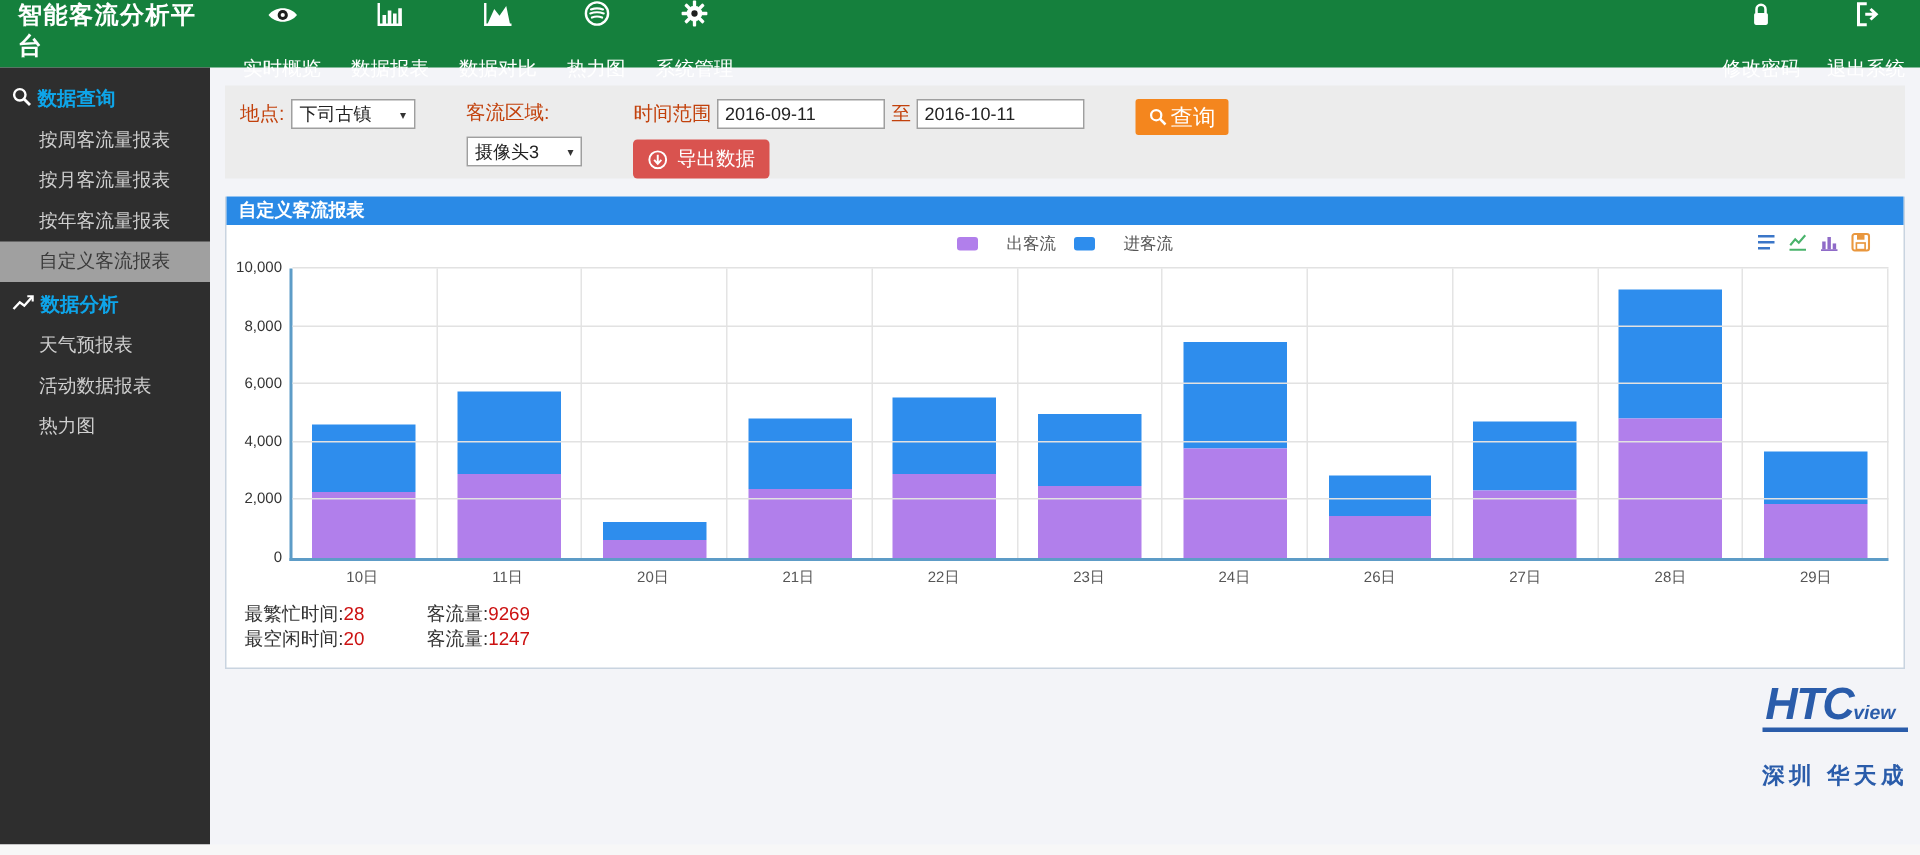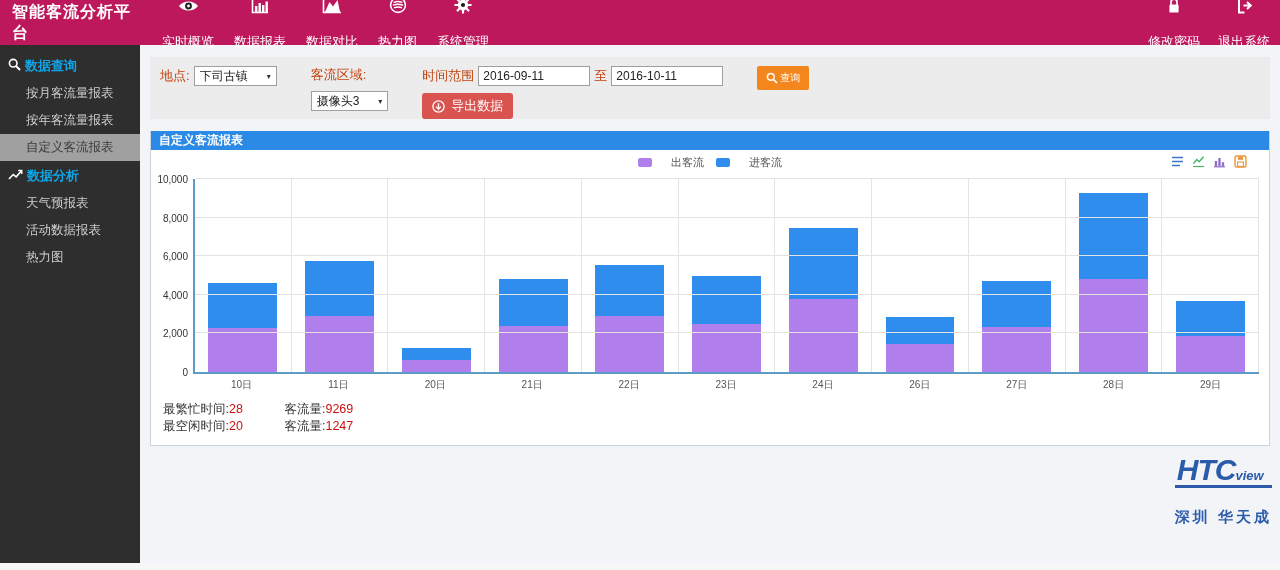--- a/index.html
+++ b/index.html
@@ -5,21 +5,21 @@
   * { box-sizing: border-box; }
   html,body { margin:0; padding:0; }
   body {
     width:1280px; height:570px; position:relative; overflow:hidden;
     font-family:"Liberation Sans", sans-serif;
     background:#f3f4f8;
   }
   
   .header {
     position:absolute; top:0; left:0; width:1280px; height:45px;
-    background:#be185d; display:flex; align-items:center;
+    background:#15803d; display:flex; align-items:flex-start;
   }
   .app-title { color:#fff; font-weight:bold; font-size:16px; padding:0 12px; width:148px; letter-spacing:1px; }
   .nav { display:flex; gap:20px; margin-left:14px; }
   .nav-item { display:flex; flex-direction:column; align-items:center; color:#fff; font-size:13px; line-height:1.15; cursor:pointer;gap:20px; }
   .nav-item .ico { height:18px; display:flex; align-items:flex-end; margin-bottom:1px; }
   .header-right { margin-left:auto; display:flex; gap:18px; padding-right:10px; }
   
   .sidebar { position:absolute; top:45px; left:0; width:140px; height:518px; background:#2e2e2e; padding-top:6px; }
   .group-header { color:#0ea5e9; font-weight:bold; font-size:13px; padding:6px 6px 5px 8px; display:flex; align-items:center; gap:4px; }
   .side-item { color:#cfcfcf; font-size:12.5px; padding:5px 6px 5px 26px; cursor:pointer; }
@@ -30,21 +30,21 @@
   .fcol { display:flex; flex-direction:column; gap:7px; align-items:flex-start; }
   .frow { display:flex; align-items:center; gap:4px; }
   .flabel { font-size:13px; color:#c2410c; }
   .select {
     background:#fff; border:1px solid #9f9f9f; font-size:12px; color:#222;
     padding:2px 5px; display:inline-flex; align-items:center; gap:19px; height:20px; cursor:pointer;
   }
   .caret { font-size:8px; color:#333; }
   .tinput { border:1px solid #9f9f9f; height:20px; width:112px; font-size:12px; padding:1px 4px; font-family:"Liberation Sans",sans-serif; color:#222; }
   .btn-query {
-    background:#f4861e; color:#fff; border:none; padding:0 9px; height:24px; font-size:10px;
+    background:#f4861e; color:#fff; border:none; padding:0 9px; height:24px; font-size:15px;
     display:flex; align-items:center; gap:2px; border-radius:2px; cursor:pointer; font-family:Liberation Sans, sans-serif;
   }
   .btn-export {
     background:#d9534f; color:#fff; border:none; padding:0 10px; height:26px; font-size:13px;
     display:flex; align-items:center; gap:6px; border-radius:3px; cursor:pointer; font-family:"Liberation Sans",sans-serif;
   }
   
   .panel { margin-top:12px; background:#fff; border:1px solid #c9d4e0; border-top:none; }
   .panel-header { background:#2a8ae6; color:#fff; font-size:12px; font-weight:bold; height:19px; line-height:19px; padding:0 8px; }
   .legend-row { position:relative; height:18px; margin-top:3px; }
@@ -168,20 +168,21 @@
 <div class="sidebar">
   <div class="group-header">
     <span>
       <svg width="13" height="13" viewBox="0 0 13 13">
           <circle cx="5.2" cy="5.2" r="3.8" stroke="#fff" stroke-width="1.6" fill="none"></circle>
           <line x1="8" y1="8" x2="12" y2="12" stroke="#fff" stroke-width="1.9"></line>
         </svg>
     </span>
     <span>数据查询</span>
   </div>
+  <div class="side-item">按周客流量报表</div>
   <div class="side-item">按月客流量报表</div>
   <div class="side-item">按年客流量报表</div>
   <div class="side-item selected">自定义客流报表</div>
   <div class="group-header">
     <span>
       <svg width="15" height="12" viewBox="0 0 15 12">
           <path d="M1 10 L5.2 5.5 L8.2 7.8 L13.5 1.8" stroke="#fff" stroke-width="1.6" fill="none"></path>
           <path d="M10.2 1.5 H13.8 V5" stroke="#fff" stroke-width="1.4" fill="none"></path>
         </svg>
     </span>

